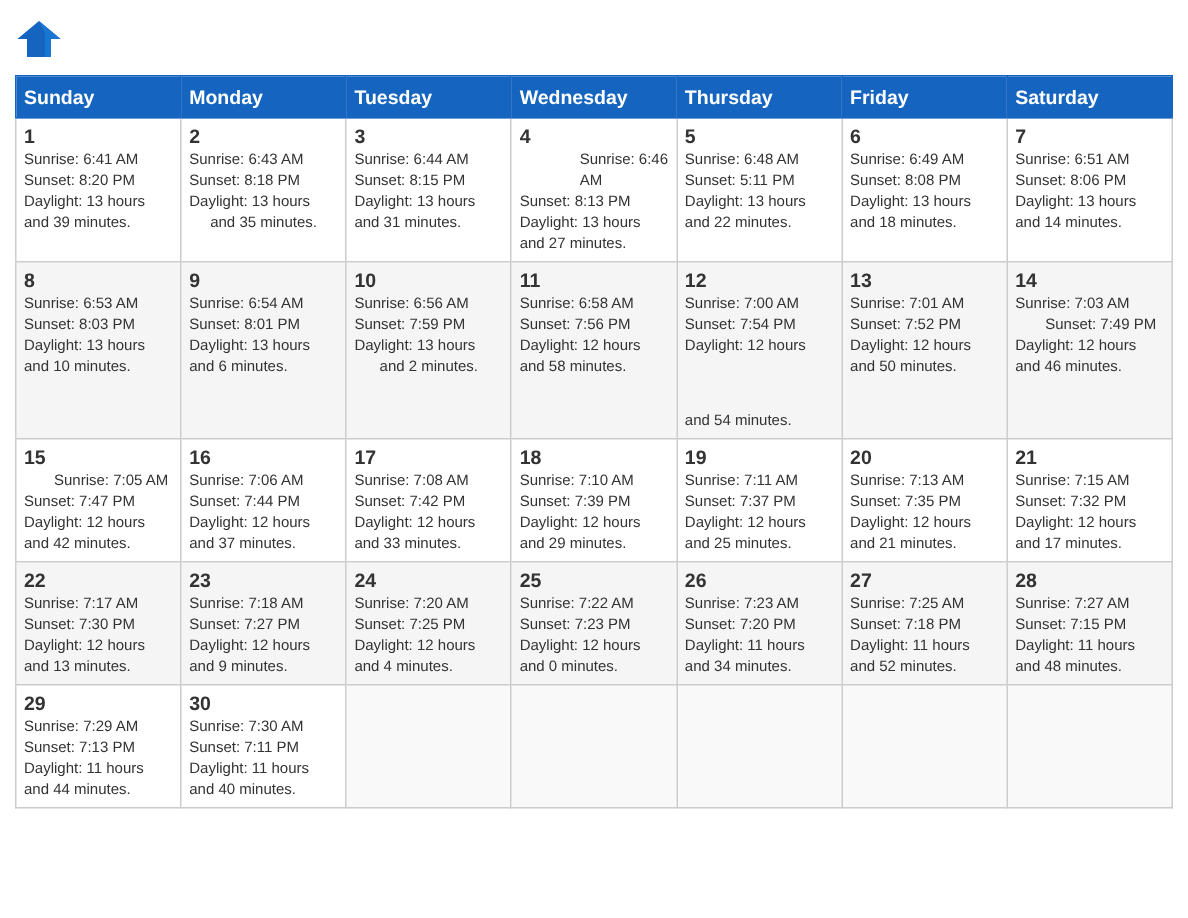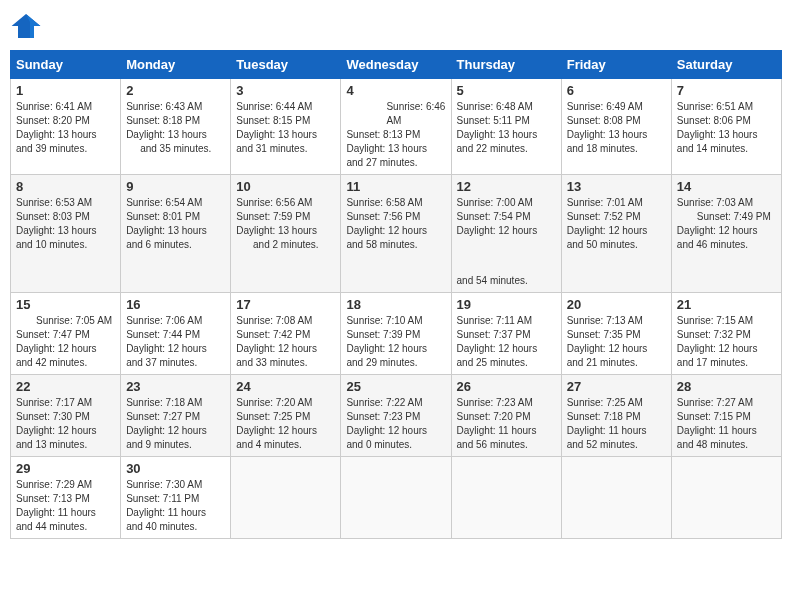--- a/index.html
+++ b/index.html
@@ -294,21 +294,21 @@
           <span style="display: block; line-height: 1.4;">Sunrise: 7:22 AM</span>
           <span style="display: block; line-height: 1.4;">Sunset: 7:23 PM</span>
           <span style="display: block; line-height: 1.4;">Daylight: 12 hours</span>
           <span style="display: block; line-height: 1.4;">and 0 minutes.</span>
         </td>
         <td>
           <span class="day-num">26</span>
           <span style="display: block; line-height: 1.4;">Sunrise: 7:23 AM</span>
           <span style="display: block; line-height: 1.4;">Sunset: 7:20 PM</span>
           <span style="display: block; line-height: 1.4;">Daylight: 11 hours</span>
-          <span style="display: block; line-height: 1.4;">and 56 minutes.</span>
+          <span style="display: block; line-height: 1.4;">and 34 minutes.</span>
         </td>
         <td>
           <span class="day-num">27</span>
           <span style="display: block; line-height: 1.4;">Sunrise: 7:25 AM</span>
           <span style="display: block; line-height: 1.4;">Sunset: 7:18 PM</span>
           <span style="display: block; line-height: 1.4;">Daylight: 11 hours</span>
           <span style="display: block; line-height: 1.4;">and 52 minutes.</span>
         </td>
         <td>
           <span class="day-num">28</span>

